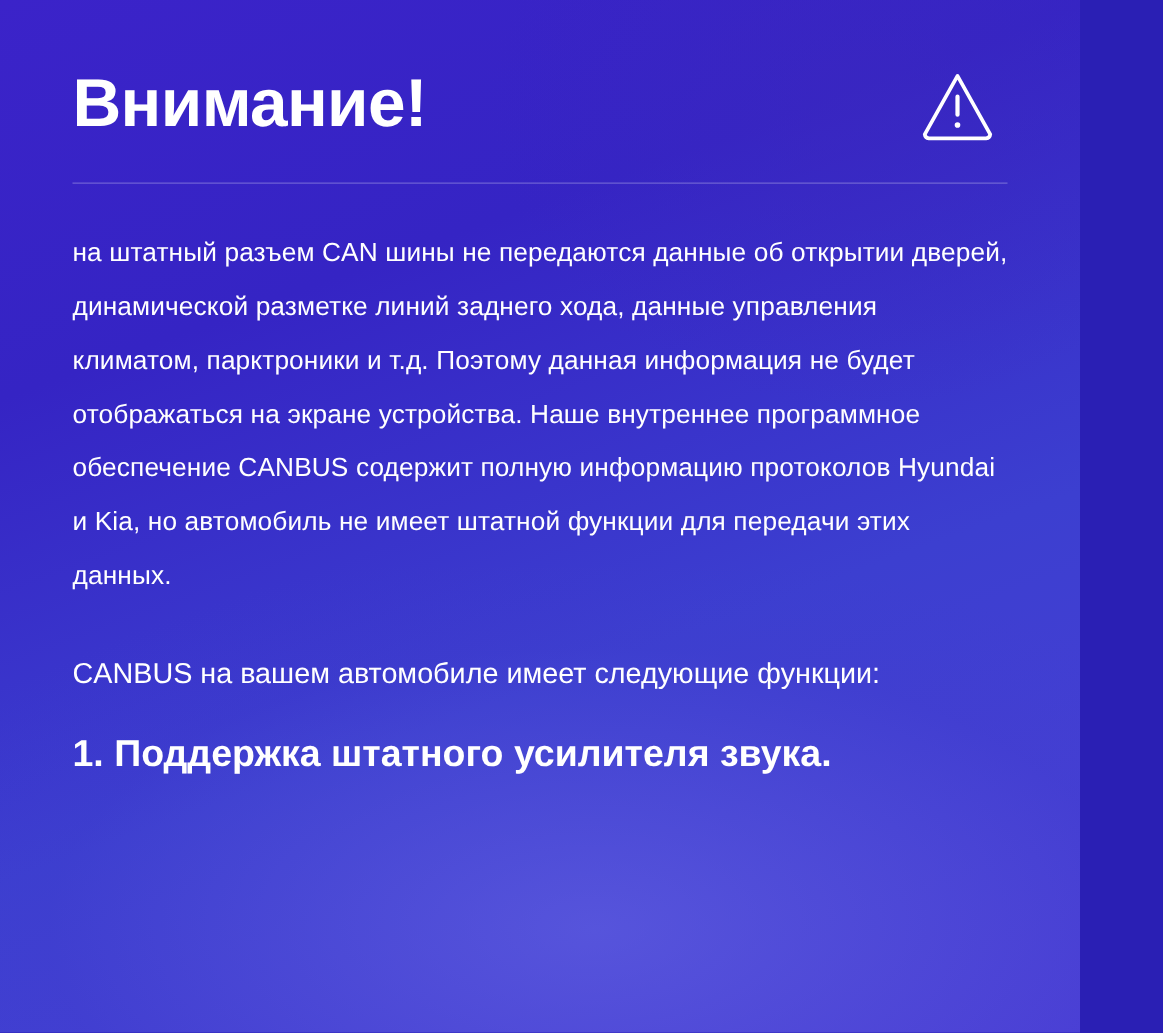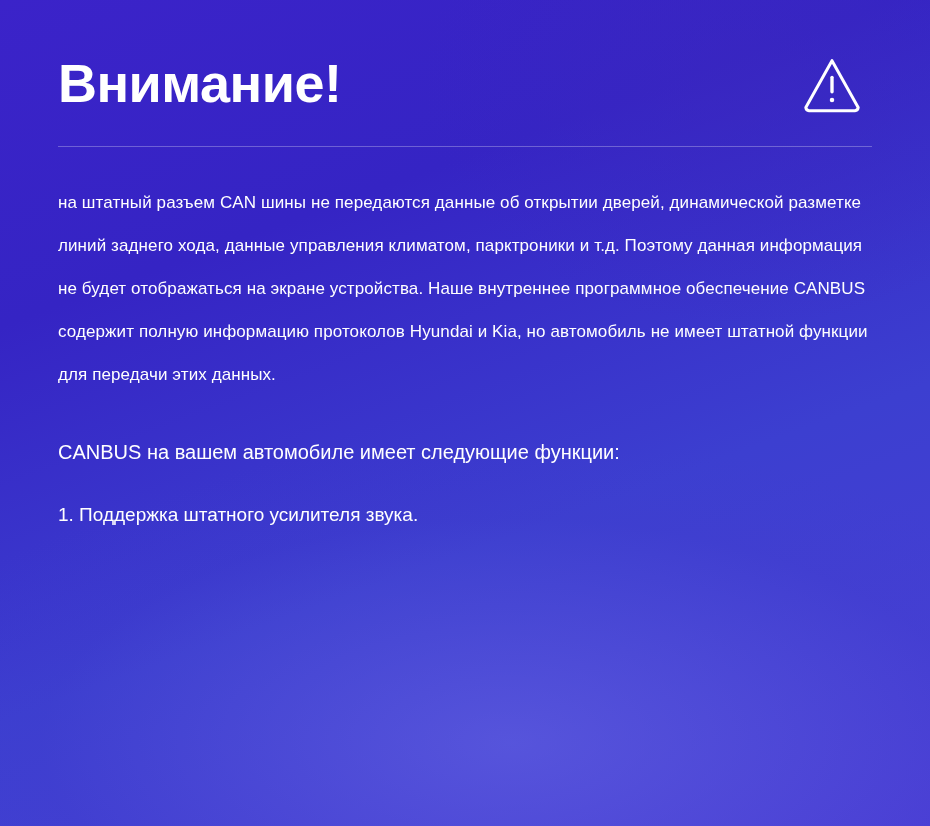--- a/index.html
+++ b/index.html
@@ -8,21 +8,21 @@
   }
   body {
     width: 930px;
     height: 826px;
     overflow: hidden;
     font-family: "Liberation Sans", sans-serif;
     background: #2a1fb4;
   }
   .banner {
     position: relative;
-    width: 930px;
+    width: 864px;
     height: 826px;
     box-sizing: border-box;
     background: linear-gradient(160deg, #3b23c9 0%, #3524c4 28%, #3c3fd0 62%, #4a3fd6 100%);
     overflow: hidden;
   }
   .banner::before {
     content: "";
     position: absolute;
     left: -10%;
     top: 55%;
@@ -68,41 +68,41 @@
     margin-top: 4px;
   }
   .divider {
     margin: 32px 0 0 0;
     height: 1px;
     background: rgba(255,255,255,0.28);
   }
   .body-text {
     margin-top: 34px;
     color: #ffffff;
-    font-size: 17px;
+    font-size: 21px;
     line-height: 43px;
     letter-spacing: 0.1px;
     font-weight: 500;
     max-width: 818px;
   }
   .features-intro {
     margin-top: 36px;
     color: #ffffff;
-    font-size: 20px;
+    font-size: 23px;
     line-height: 40px;
     font-weight: 500;
   }
   .features-list {
     margin: 4px 0 0 0;
     padding: 0;
     list-style: none;
     color: #ffffff;
-    font-size: 19px;
+    font-size: 30px;
     line-height: 46px;
-    font-weight: 400;
+    font-weight: 700;
   }
   .features-list li {
     white-space: nowrap;
   }
 </style>
 </head>
 <body>
 
 <div class="banner">
   <div class="content">

